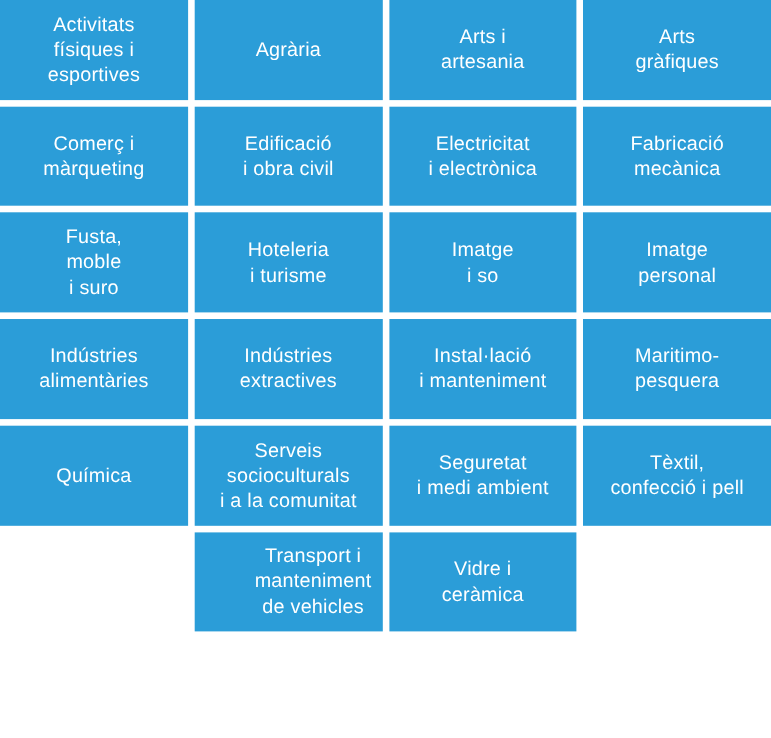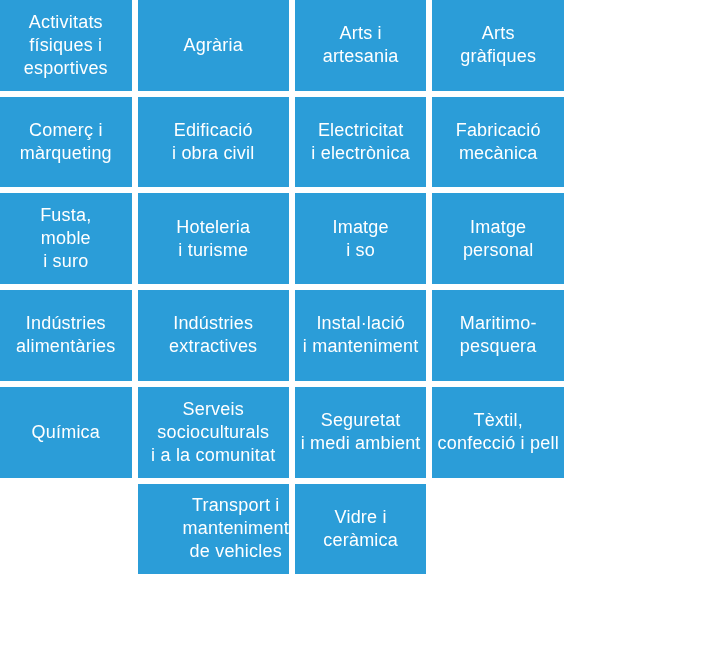--- a/index.html
+++ b/index.html
@@ -7,21 +7,21 @@
     --text:#ffffff;
     --bg:#ffffff;
   }
   *{margin:0;padding:0;box-sizing:border-box;}
   html,body{background:var(--bg);}
   body{
     width:701px;height:671px;
     font-family:"Liberation Sans", sans-serif;
   }
   .grid{
-    width:564px;height:671px;
+    width:701px;height:671px;
     display:grid;
     grid-template-columns:repeat(4,1fr);
     grid-template-rows:repeat(7,1fr);
     gap:6px;
   }
   .tile{
     background:var(--tile);
     color:var(--text);
     display:flex;
     align-items:center;

